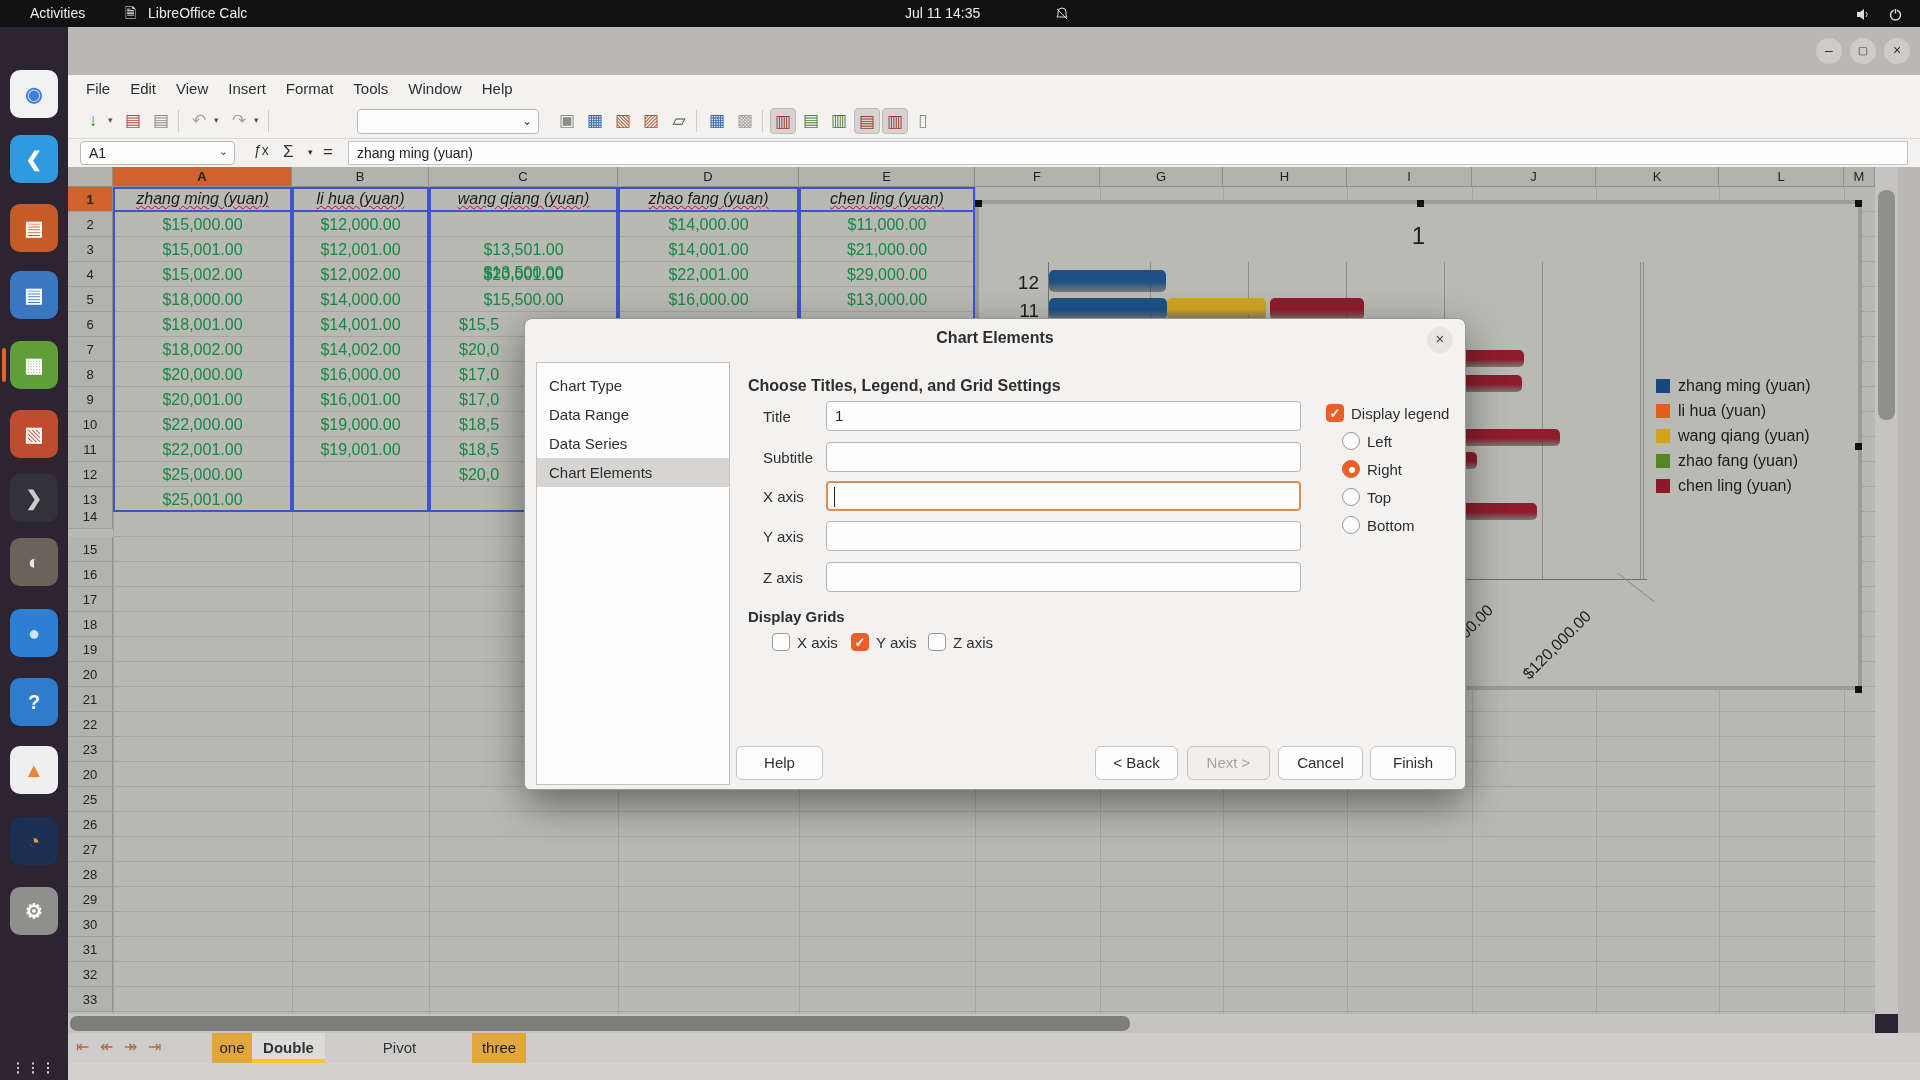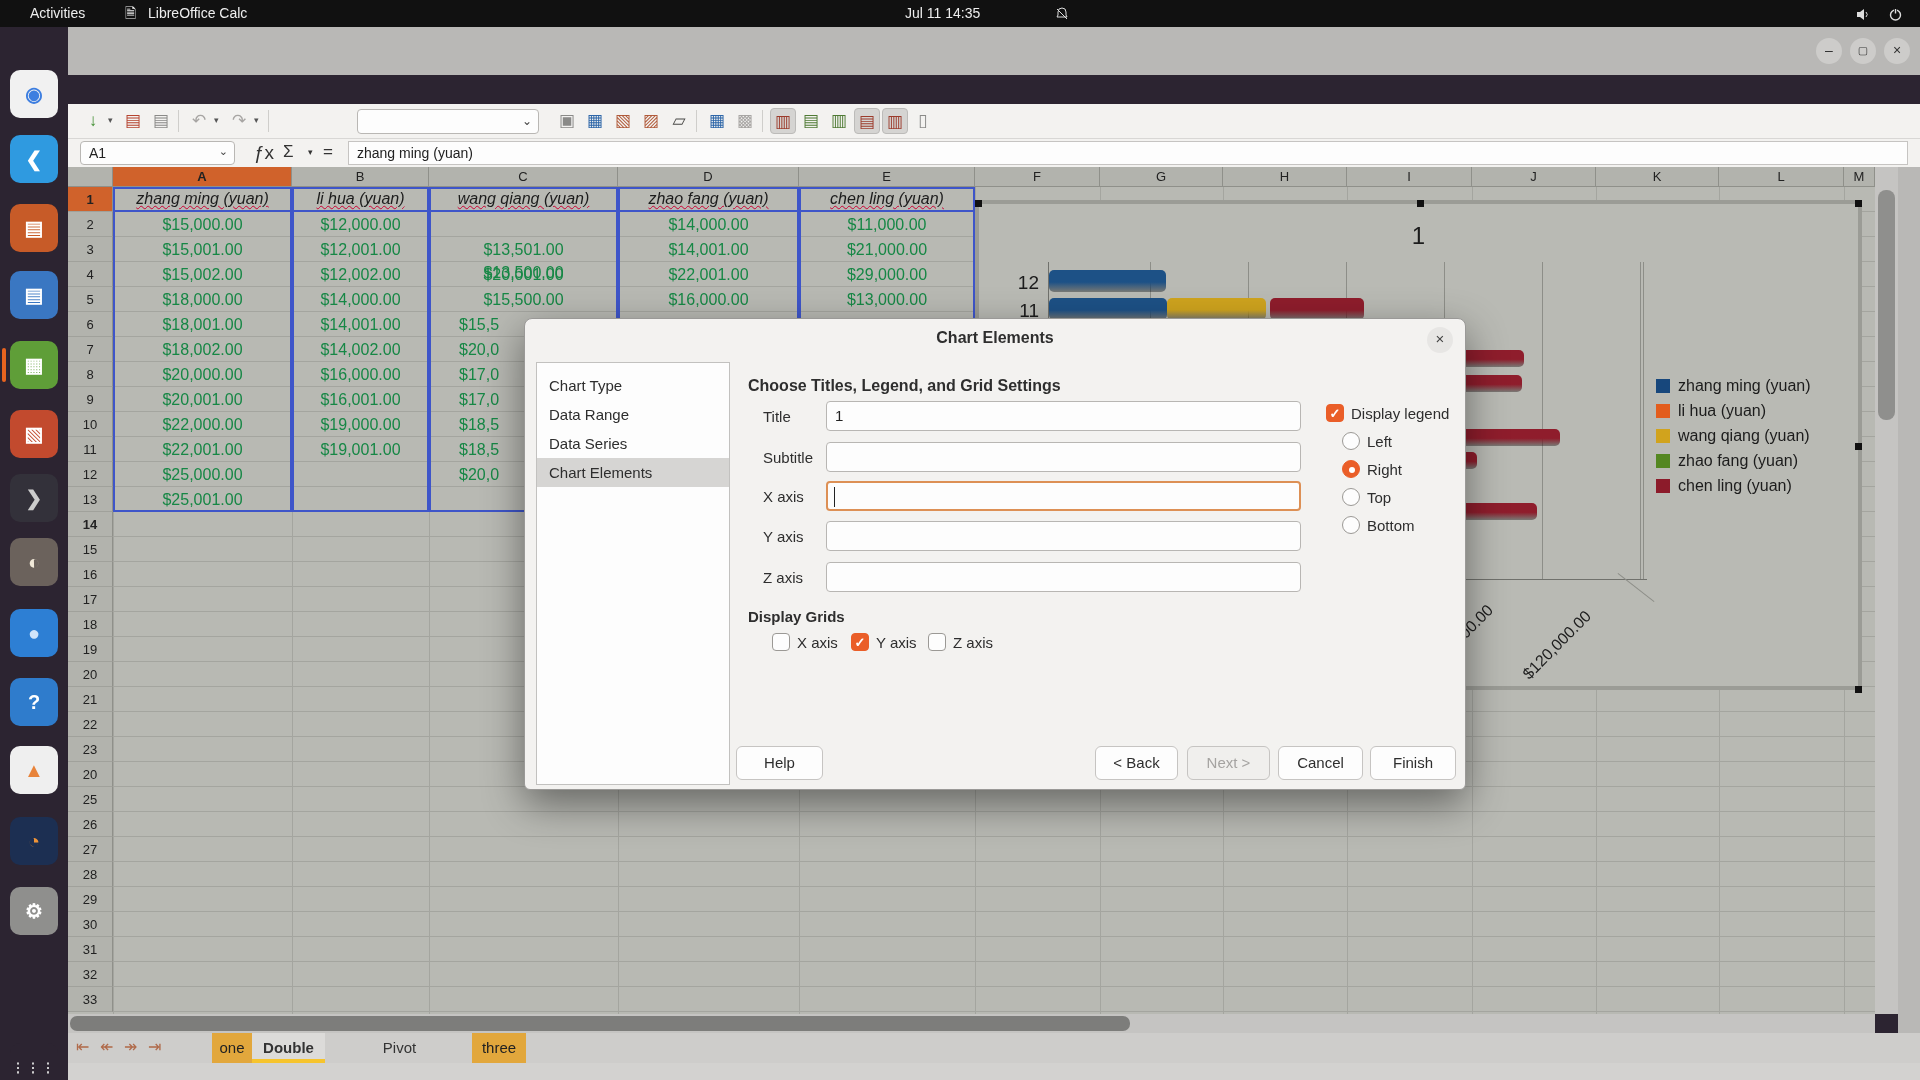--- a/index.html
+++ b/index.html
@@ -38,21 +38,21 @@
   .tbcaret { position:absolute; top:11px; font-size:9px; color:#555; }
   #tb-combo { position:absolute; left:289px; top:5px; width:182px; height:25px; background:#fdfdfd;
               border:1px solid #b9b7b4; border-radius:4px; }
   #tb-combo .car { position:absolute; right:6px; top:4px; color:#444; font-size:12px; }
 
   
   #formulabar { left:68px; top:139px; width:1852px; height:28px; background:#f3f2f0; z-index:10; }
   #namebox { position:absolute; left:12px; top:2px; width:155px; height:24px; background:#fdfdfd;
              border:1px solid #b9b7b4; border-radius:4px; font-size:14px; padding:3px 8px; color:#222; }
   #namebox .car { position:absolute; right:6px; top:3px; font-size:11px; color:#444; }
-  .fbtn { position:absolute; top:3px; font-size:19px; color:#333; }
+  .fbtn { position:absolute; top:3px; font-size:14px; color:#333; }
   #formula-input { position:absolute; left:280px; top:2px; width:1560px; height:24px;
                    background:#fdfdfd; border:1px solid #c6c4c2; font-size:14px;
                    padding:3px 8px; color:#222; }
 
   
   #sheet { left:68px; top:167px; width:1807px; height:847px; background:#b8b9b3;
            overflow:hidden; z-index:1; }
   .colhead { position:absolute; top:0; height:20px; background:#b2b3ad;
              border-right:1px solid #8f908a; border-bottom:1px solid #8f908a;
              text-align:center; font-size:13px; line-height:20px; color:#222; }
@@ -192,20 +192,21 @@
       <div class="dock-ico" style="top: 790px; background: rgb(28, 47, 82); color: rgb(240, 148, 55);">◔</div>
       <div class="dock-ico" style="top: 860px; background: rgb(143, 143, 141); color: rgb(255, 255, 255);">⚙</div>
       <div class="dock-ico" style="top: 1016px; background: rgb(44, 36, 49); color: rgb(216, 216, 216); font-size: 13px; letter-spacing: 2px;">⋮⋮⋮</div>
     </div>
 
   <div id="titlebar" class="abs">
     <span class="winbtn" style="right:78px;">–</span>
     <span class="winbtn" style="right:44px; font-size:11px;">▢</span>
     <span class="winbtn" style="right:10px;">×</span>
   </div>
+  <div id="menubar" class="abs" style="padding-left:8px;"><span>File</span><span>Edit</span><span>View</span><span>Insert</span><span>Format</span><span>Tools</span><span>Window</span><span>Help</span></div>
   <div id="toolbar" class="abs">
     <div id="tb-combo">
       <span></span><span class="car">⌄</span>
     </div>
   <div class="tbico" style="left: 12px; color: rgb(62, 142, 47);">↓</div>
       <div class="tbcaret" style="left: 40px;">▾</div>
       <div class="tbico" style="left: 52px; color: rgb(181, 67, 47);">▤</div>
       <div class="tbico" style="left: 80px; color: rgb(138, 138, 136);">▤</div>
       <div class="tbsep" style="left: 110px;"></div>
       <div class="tbico" style="left: 118px; color: rgb(167, 165, 163);">↶</div>
@@ -332,21 +333,21 @@
       <div class="rowhead" style="top: 95px;">4</div>
       <div class="rowhead" style="top: 120px;">5</div>
       <div class="rowhead" style="top: 145px;">6</div>
       <div class="rowhead" style="top: 170px;">7</div>
       <div class="rowhead" style="top: 195px;">8</div>
       <div class="rowhead" style="top: 220px;">9</div>
       <div class="rowhead" style="top: 245px;">10</div>
       <div class="rowhead" style="top: 270px;">11</div>
       <div class="rowhead" style="top: 295px;">12</div>
       <div class="rowhead" style="top: 320px;">13</div>
-      <div class="rowhead" style="top: 345px; font-weight: bold;">14</div>
+      <div class="rowhead" style="top: 337px;">14</div>
       <div class="rowhead" style="top: 370px;">15</div>
       <div class="rowhead" style="top: 395px;">16</div>
       <div class="rowhead" style="top: 420px;">17</div>
       <div class="rowhead" style="top: 445px;">18</div>
       <div class="rowhead" style="top: 470px;">19</div>
       <div class="rowhead" style="top: 495px;">20</div>
       <div class="rowhead" style="top: 520px;">21</div>
       <div class="rowhead" style="top: 545px;">22</div>
       <div class="rowhead" style="top: 570px;">23</div>
       <div class="rowhead" style="top: 595px;">20</div>

